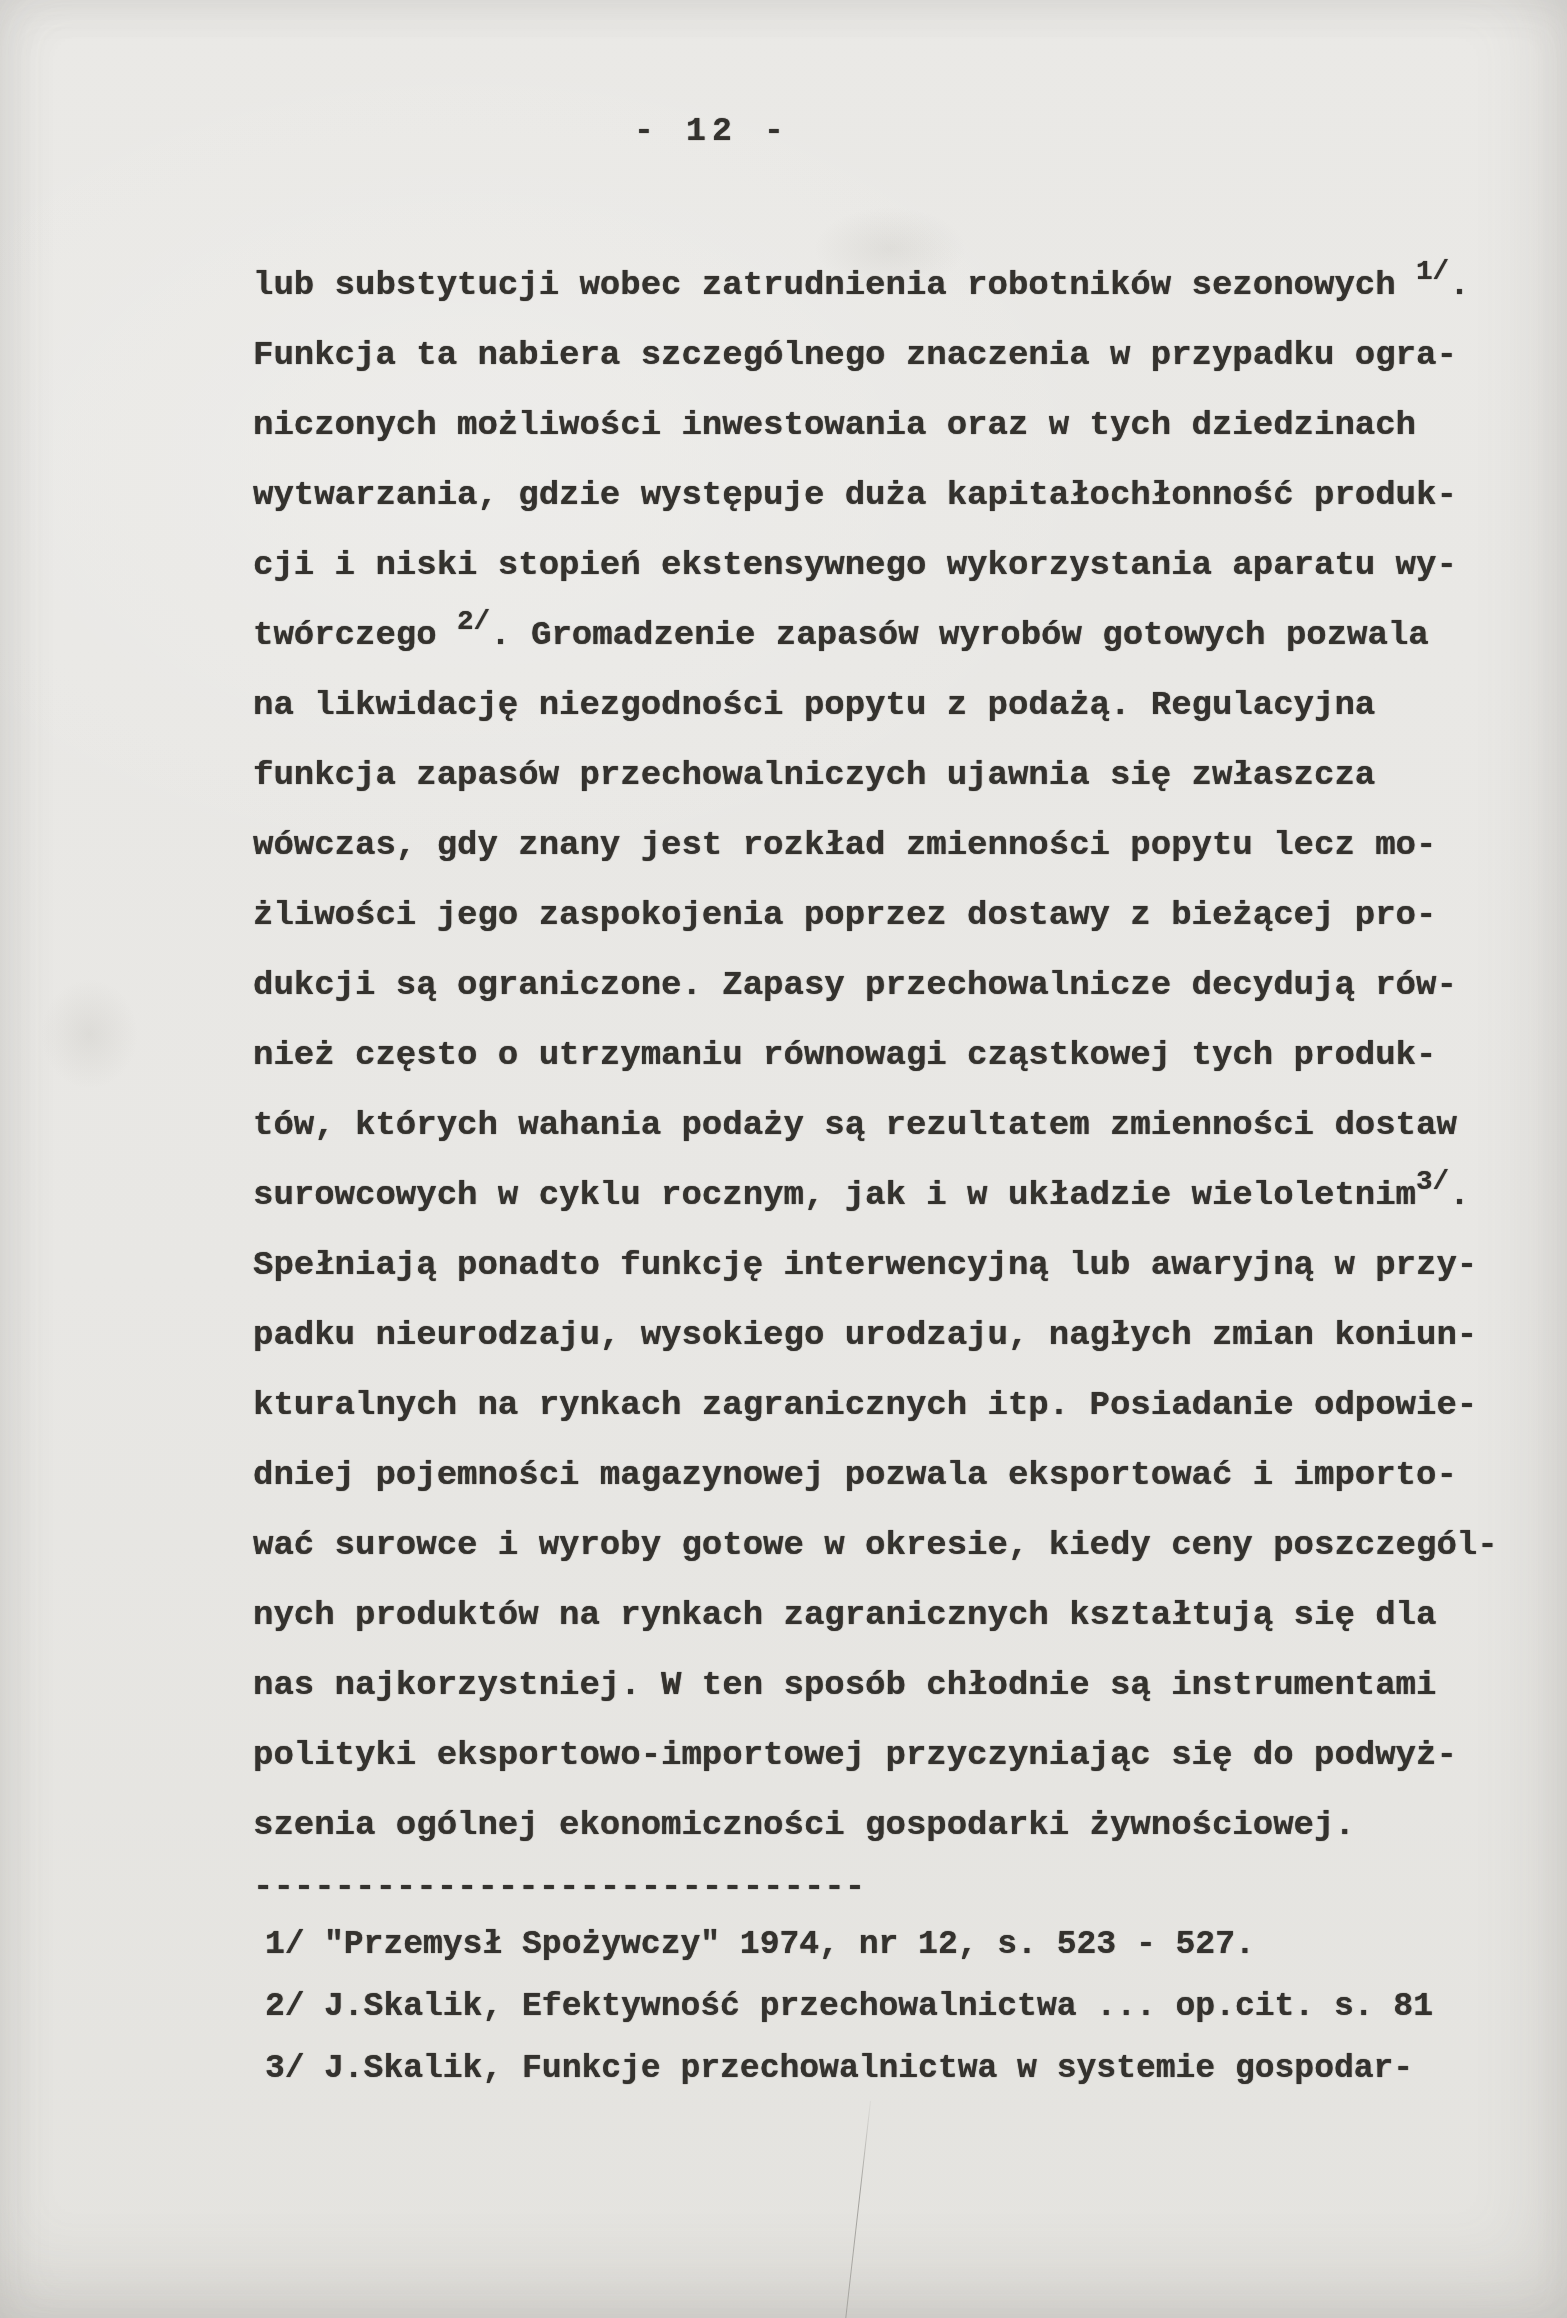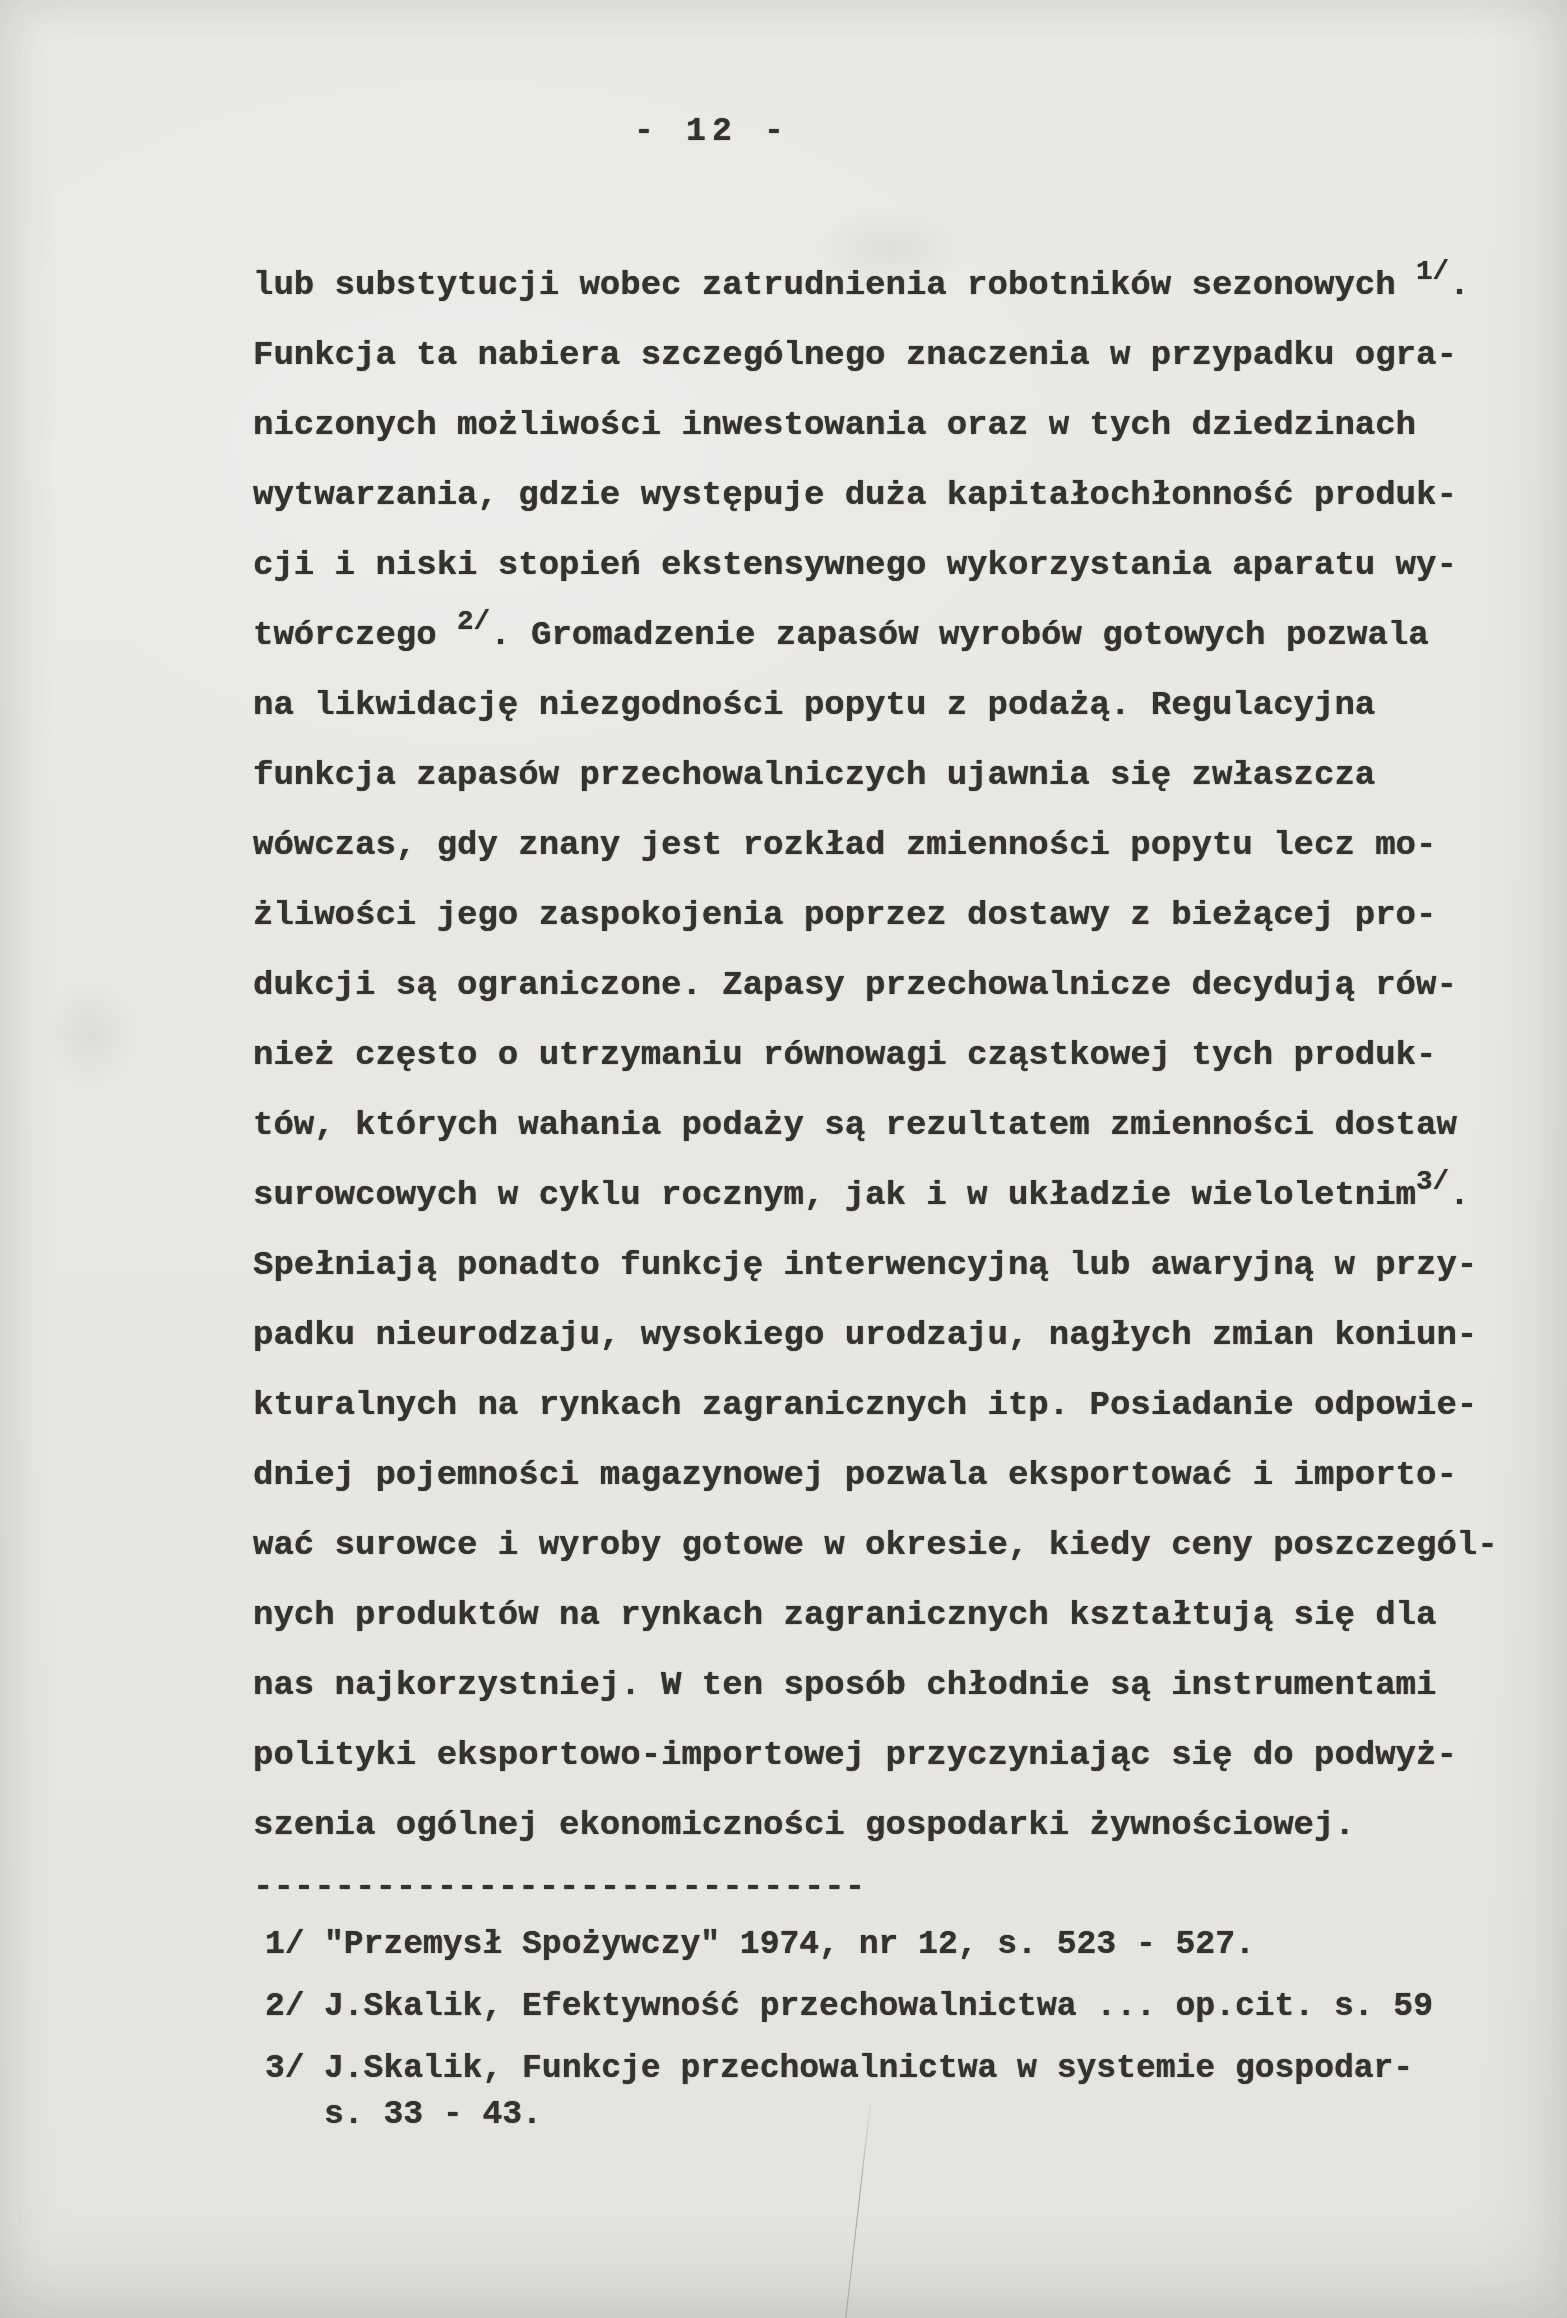--- a/index.html
+++ b/index.html
@@ -64,22 +64,22 @@
 <div class="page">
 
   <div class="page-number ink">- 12 -</div>
 
   <div class="body-text ink"><div class="tline"><span>lub substytucji wobec zatrudnienia robotników sezonowych </span><span class="sup">1/</span><span>.</span></div><div class="tline"><span>Funkcja ta nabiera szczególnego znaczenia w przypadku ogra-</span></div><div class="tline"><span>niczonych możliwości inwestowania oraz w tych dziedzinach</span></div><div class="tline"><span>wytwarzania, gdzie występuje duża kapitałochłonność produk-</span></div><div class="tline"><span>cji i niski stopień ekstensywnego wykorzystania aparatu wy-</span></div><div class="tline"><span>twórczego </span><span class="sup">2/</span><span>. Gromadzenie zapasów wyrobów gotowych pozwala</span></div><div class="tline"><span>na likwidację niezgodności popytu z podażą. Regulacyjna</span></div><div class="tline"><span>funkcja zapasów przechowalniczych ujawnia się zwłaszcza</span></div><div class="tline"><span>wówczas, gdy znany jest rozkład zmienności popytu lecz mo-</span></div><div class="tline"><span>żliwości jego zaspokojenia poprzez dostawy z bieżącej pro-</span></div><div class="tline"><span>dukcji są ograniczone. Zapasy przechowalnicze decydują rów-</span></div><div class="tline"><span>nież często o utrzymaniu równowagi cząstkowej tych produk-</span></div><div class="tline"><span>tów, których wahania podaży są rezultatem zmienności dostaw</span></div><div class="tline"><span>surowcowych w cyklu rocznym, jak i w układzie wieloletnim</span><span class="sup">3/</span><span>.</span></div><div class="tline"><span>Spełniają ponadto funkcję interwencyjną lub awaryjną w przy-</span></div><div class="tline"><span>padku nieurodzaju, wysokiego urodzaju, nagłych zmian koniun-</span></div><div class="tline"><span>kturalnych na rynkach zagranicznych itp. Posiadanie odpowie-</span></div><div class="tline"><span>dniej pojemności magazynowej pozwala eksportować i importo-</span></div><div class="tline"><span>wać surowce i wyroby gotowe w okresie, kiedy ceny poszczegól-</span></div><div class="tline"><span>nych produktów na rynkach zagranicznych kształtują się dla</span></div><div class="tline"><span>nas najkorzystniej. W ten sposób chłodnie są instrumentami</span></div><div class="tline"><span>polityki eksportowo-importowej przyczyniając się do podwyż-</span></div><div class="tline"><span>szenia ogólnej ekonomiczności gospodarki żywnościowej.</span></div></div>
 
   <div class="separator-line ink">------------------------------</div>
 
   <div class="footnotes ink">
       <div class="footnote"><span class="fn-marker">1/</span><div>"Przemysł Spożywczy" 1974, nr 12, s. 523 - 527.</div></div>
-      <div class="footnote"><span class="fn-marker">2/</span><div>J.Skalik, Efektywność przechowalnictwa ... op.cit. s. 59</div></div>
-      <div class="footnote"><span class="fn-marker">3/</span><div>J.Skalik, Funkcje przechowalnictwa w systemie gospodar-</div><div>s. 33 - 43.</div></div>
+      <div class="footnote"><span class="fn-marker">2/</span><div>J.Skalik, Efektywność przechowalnictwa ... op.cit. s. 81</div></div>
+      <div class="footnote"><span class="fn-marker">3/</span><div>J.Skalik, Funkcje przechowalnictwa w systemie gospodar-</div></div>
     </div>
 
   <div class="crease-mark"></div>
   <div class="smudge" style="left:41px;top:979px;width:97px;height:110px;"></div>
   <div class="smudge" style="left:814px;top:207px;width:152px;height:83px;"></div>
 
 </div>
 
 
 </body></html>

